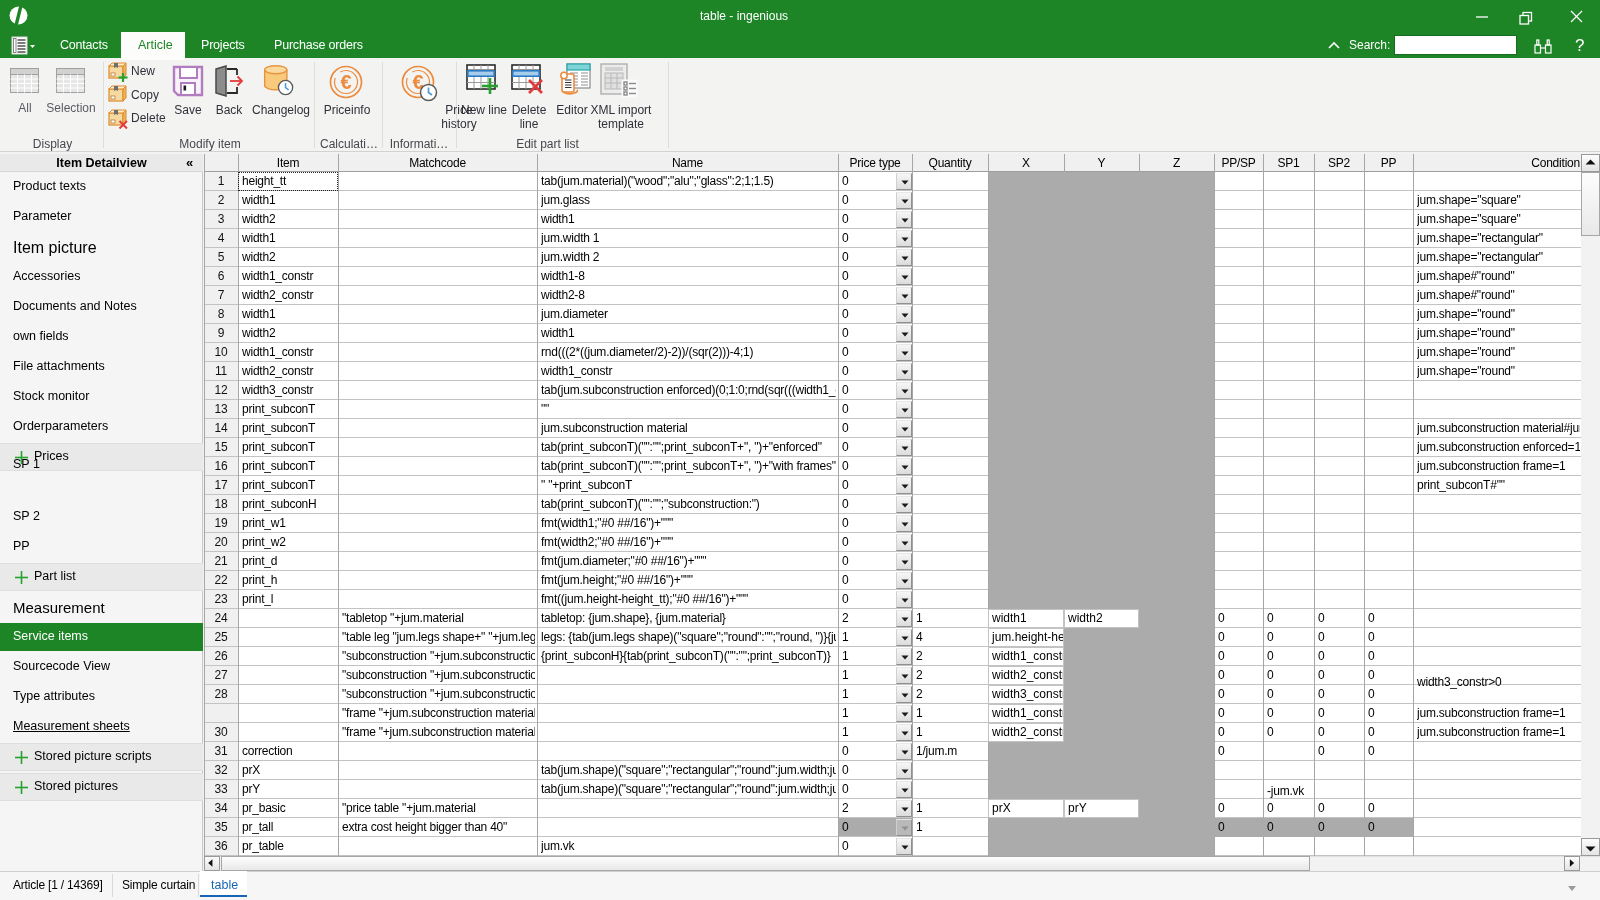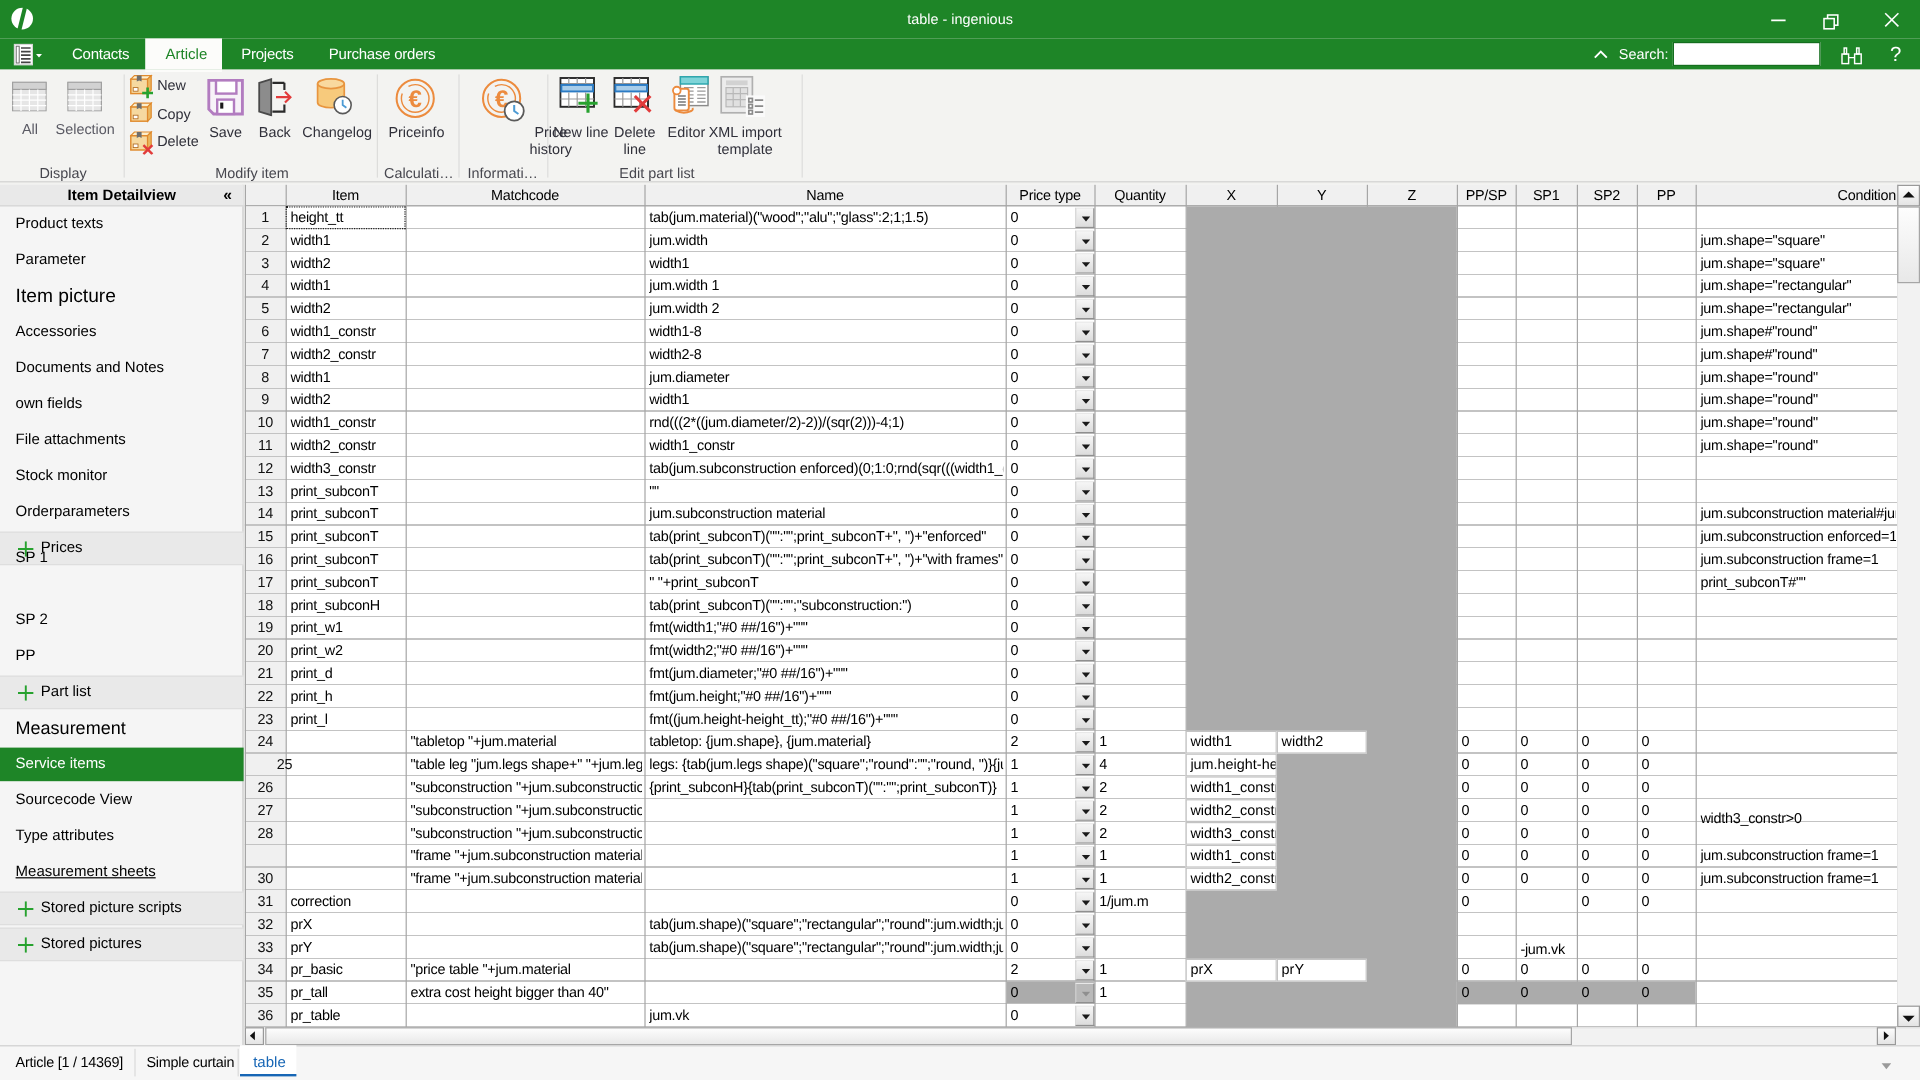--- a/index.html
+++ b/index.html
@@ -13,21 +13,21 @@
   .lbl { position:absolute; text-align:center; color:#30303a; font-size:12px; white-space:nowrap; }
   .glbl { position:absolute; text-align:center; color:#47474f; font-size:12px; white-space:nowrap; }
 </style></head><body>
 <div id="win">
 
 <div class="abs" style="left:0;top:0;width:1600px;height:32px;background:#1e8527;"></div>
 <svg class="abs" style="left:9px;top:6px" width="19" height="19" viewBox="0 0 19 19">
 <circle cx="9.5" cy="9.5" r="9" fill="#fff"></circle>
 <rect x="7.8" y="-2" width="3.4" height="23" fill="#1e8527" transform="rotate(14 9.5 9.5)"></rect>
 </svg>
-<div class="abs wt" style="left:700px;top:9px;width:200px;text-align:center;font-size:12px;">table - ingenious</div>
+<div class="abs wt" style="left:700px;top:9px;width:200px;text-align:left;font-size:12px;">table - ingenious</div>
 <svg class="abs" style="left:1460px;top:6px" width="140" height="20" viewBox="0 0 140 20">
 <g stroke="#fff" stroke-width="1.3" fill="none">
 <line x1="16" y1="11" x2="28" y2="11"></line>
 <rect x="63" y="6.5" width="8.5" height="8.5"></rect>
 <rect x="60" y="9.5" width="8.5" height="8.5" fill="#1e8527"></rect>
 <line x1="111" y1="5" x2="122" y2="16"></line>
         <line x1="122" y1="5" x2="111" y2="16"></line>
 </g>
     </svg>
 <div class="abs" style="left:0;top:32px;width:1600px;height:26px;background:#1e8527;"></div>
@@ -342,21 +342,21 @@
 <div class="cell num" style="left:204px;top:172px;width:34px;color:#111;">1</div>
 <div class="cell" style="left:242px;top:172px;width:94px;">height_tt</div>
 <div class="cell" style="left:541px;top:172px;width:295px;">tab(jum.material)("wood";"alu";"glass":2;1;1.5)</div>
 <div class="cell" style="left:842px;top:172px;width:52px;">0</div>
 <div class="abs" style="left:896px;top:173px;width:16px;height:17px;background:linear-gradient(#f6f6f6,#dcdcdc);border:1px solid #8f8f8f;border-left-color:#d0d0d0;border-top-color:#e8e8e8;"></div>
     <svg class="abs" style="left:900.5px;top:180px" width="8" height="5" viewBox="0 0 8 5">
       <path d="M0.5 0.5 L7.5 0.5 L4 4.5 Z" fill="#1a1a1a"></path>
     </svg>
 <div class="cell num" style="left:204px;top:191px;width:34px;color:#111;">2</div>
 <div class="cell" style="left:242px;top:191px;width:94px;">width1</div>
-<div class="cell" style="left:541px;top:191px;width:295px;">jum.width</div>
+<div class="cell" style="left:541px;top:191px;width:295px;">jum.glass</div>
 <div class="cell" style="left:842px;top:191px;width:52px;">0</div>
 <div class="abs" style="left:896px;top:192px;width:16px;height:17px;background:linear-gradient(#f6f6f6,#dcdcdc);border:1px solid #8f8f8f;border-left-color:#d0d0d0;border-top-color:#e8e8e8;"></div>
     <svg class="abs" style="left:900.5px;top:199px" width="8" height="5" viewBox="0 0 8 5">
       <path d="M0.5 0.5 L7.5 0.5 L4 4.5 Z" fill="#1a1a1a"></path>
     </svg>
 <div class="cell" style="left:1417px;top:191px;width:163px;">jum.shape="square"</div>
 <div class="cell num" style="left:204px;top:210px;width:34px;color:#111;">3</div>
 <div class="cell" style="left:242px;top:210px;width:94px;">width2</div>
 <div class="cell" style="left:541px;top:210px;width:295px;">width1</div>
 <div class="cell" style="left:842px;top:210px;width:52px;">0</div>
@@ -545,21 +545,21 @@
     <svg class="abs" style="left:900.5px;top:617px" width="8" height="5" viewBox="0 0 8 5">
       <path d="M0.5 0.5 L7.5 0.5 L4 4.5 Z" fill="#1a1a1a"></path>
     </svg>
 <div class="cell" style="left:916px;top:609px;width:70px;">1</div>
 <div class="abs" style="left:988px;top:609px;width:76px;height:19px;background:#fff;border:1px solid #c3c3c3;overflow:hidden;white-space:nowrap;line-height:17px;padding-left:3px;">width1</div>
 <div class="abs" style="left:1064px;top:609px;width:75px;height:19px;background:#fff;border:1px solid #c3c3c3;overflow:hidden;white-space:nowrap;line-height:17px;padding-left:3px;">width2</div>
 <div class="cell" style="left:1218px;top:609px;width:41px;">0</div>
 <div class="cell" style="left:1267px;top:609px;width:47px;">0</div>
 <div class="cell" style="left:1318px;top:609px;width:42px;">0</div>
 <div class="cell" style="left:1368px;top:609px;width:41px;">0</div>
-<div class="cell num" style="left:204px;top:628px;width:34px;color:#111;margin-left:16px;">25</div>
+<div class="cell num" style="left:204px;top:628px;width:34px;color:#111;">25</div>
 <div class="cell" style="left:342px;top:628px;width:193px;">"table leg "jum.legs shape+" "+jum.legs material</div>
 <div class="cell" style="left:541px;top:628px;width:295px;">legs: {tab(jum.legs shape)("square";"round":"";"round, ")}{jum.</div>
 <div class="cell" style="left:842px;top:628px;width:52px;">1</div>
 <div class="abs" style="left:896px;top:629px;width:16px;height:17px;background:linear-gradient(#f6f6f6,#dcdcdc);border:1px solid #8f8f8f;border-left-color:#d0d0d0;border-top-color:#e8e8e8;"></div>
     <svg class="abs" style="left:900.5px;top:636px" width="8" height="5" viewBox="0 0 8 5">
       <path d="M0.5 0.5 L7.5 0.5 L4 4.5 Z" fill="#1a1a1a"></path>
     </svg>
 <div class="cell" style="left:916px;top:628px;width:70px;">4</div>
 <div class="abs" style="left:988px;top:628px;width:76px;height:19px;background:#fff;border:1px solid #c3c3c3;overflow:hidden;white-space:nowrap;line-height:17px;padding-left:3px;">jum.height-height</div>
 <div class="cell" style="left:1218px;top:628px;width:41px;">0</div>

